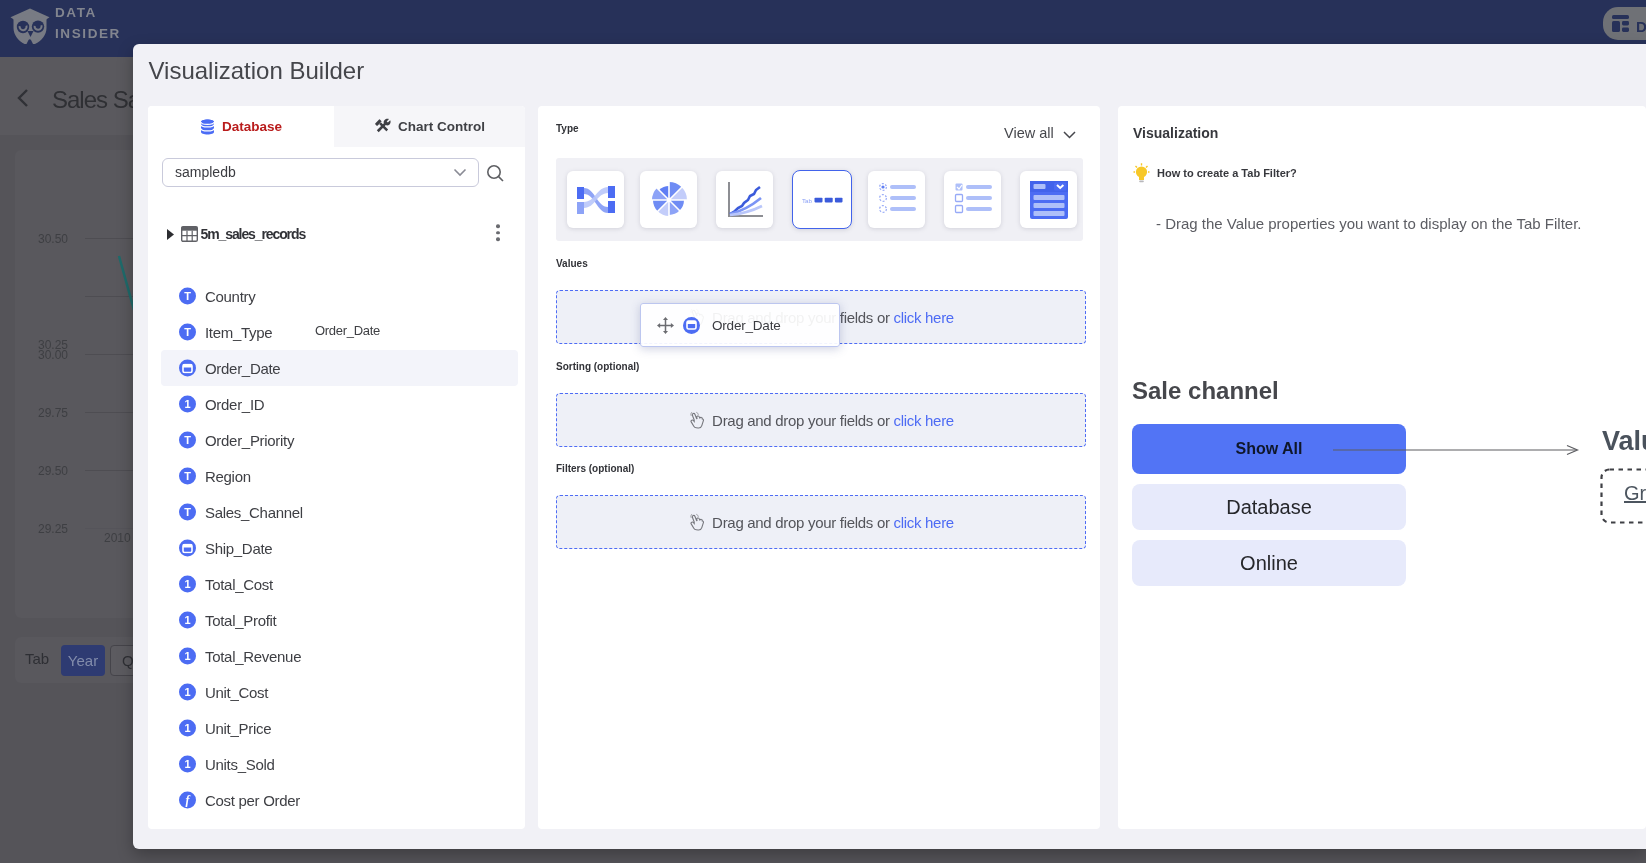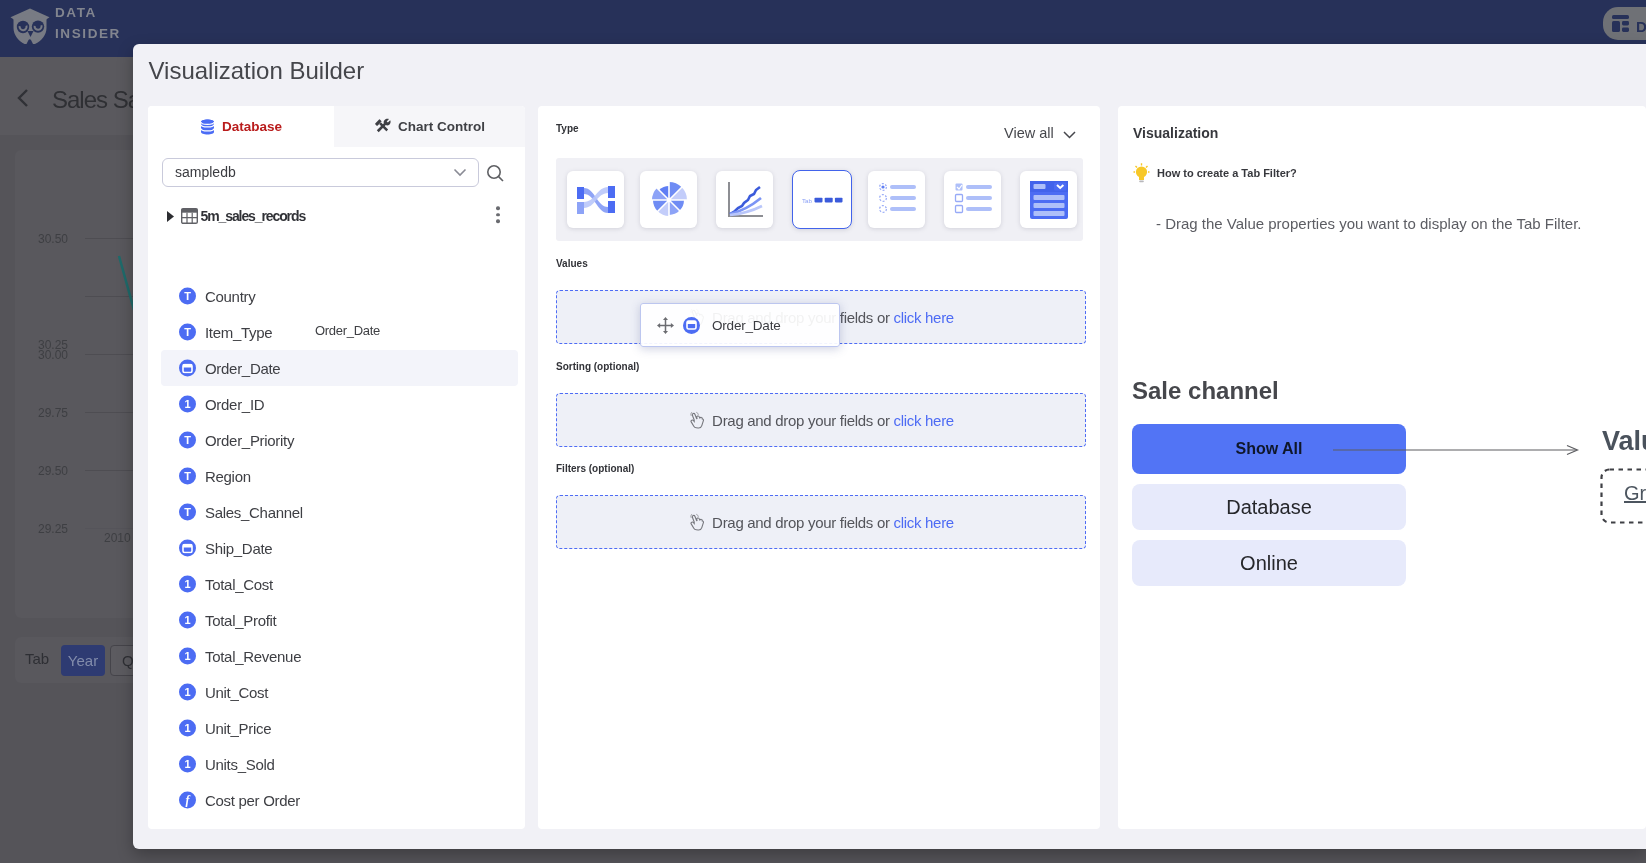--- a/index.html
+++ b/index.html
@@ -150,21 +150,21 @@
 
       <div class="abs" id="srch">sampledb</div>
       <svg class="abs" style="left:305px; top:62px;" width="14" height="9" viewBox="0 0 14 9">
         <path d="M1.5 1.5 L7 7 L12.5 1.5" stroke="#8a8b95" stroke-width="1.6" fill="none"></path>
       </svg>
       <svg class="abs" style="left:338px; top:58px;" width="19" height="19" viewBox="0 0 19 19">
         <circle cx="8" cy="8" r="6.2" stroke="#5f6064" stroke-width="1.6" fill="none"></circle>
         <path d="M12.6 12.6 L17 17" stroke="#5f6064" stroke-width="1.6"></path>
       </svg>
 
-      <div class="trow" style="top:96px;padding-left:23px;">
+      <div class="trow" style="top:114px;padding-left:23px;">
         <svg style="position:absolute; left:18px; top:9px;" width="9" height="11" viewBox="0 0 9 11">
             <path d="M1 0 L8 5.5 L1 11 Z" fill="#2c2d31"></path>
           </svg>
         <svg style="position:absolute; left:33px; top:6px;" width="17" height="16" viewBox="0 0 17 16">
           <rect x="0.7" y="0.7" width="15.6" height="14.6" rx="1.4" fill="none" stroke="#606166" stroke-width="1.4"></rect>
           <rect x="0.7" y="0.7" width="15.6" height="4" fill="#606166"></rect>
           <path d="M0.7 9.6 H16.3 M6 4.7 V15.3 M11.2 4.7 V15.3" stroke="#606166" stroke-width="1.2"></path>
         </svg>
         <span class="tname">5m_sales_records</span>
         <div class="kebab">

